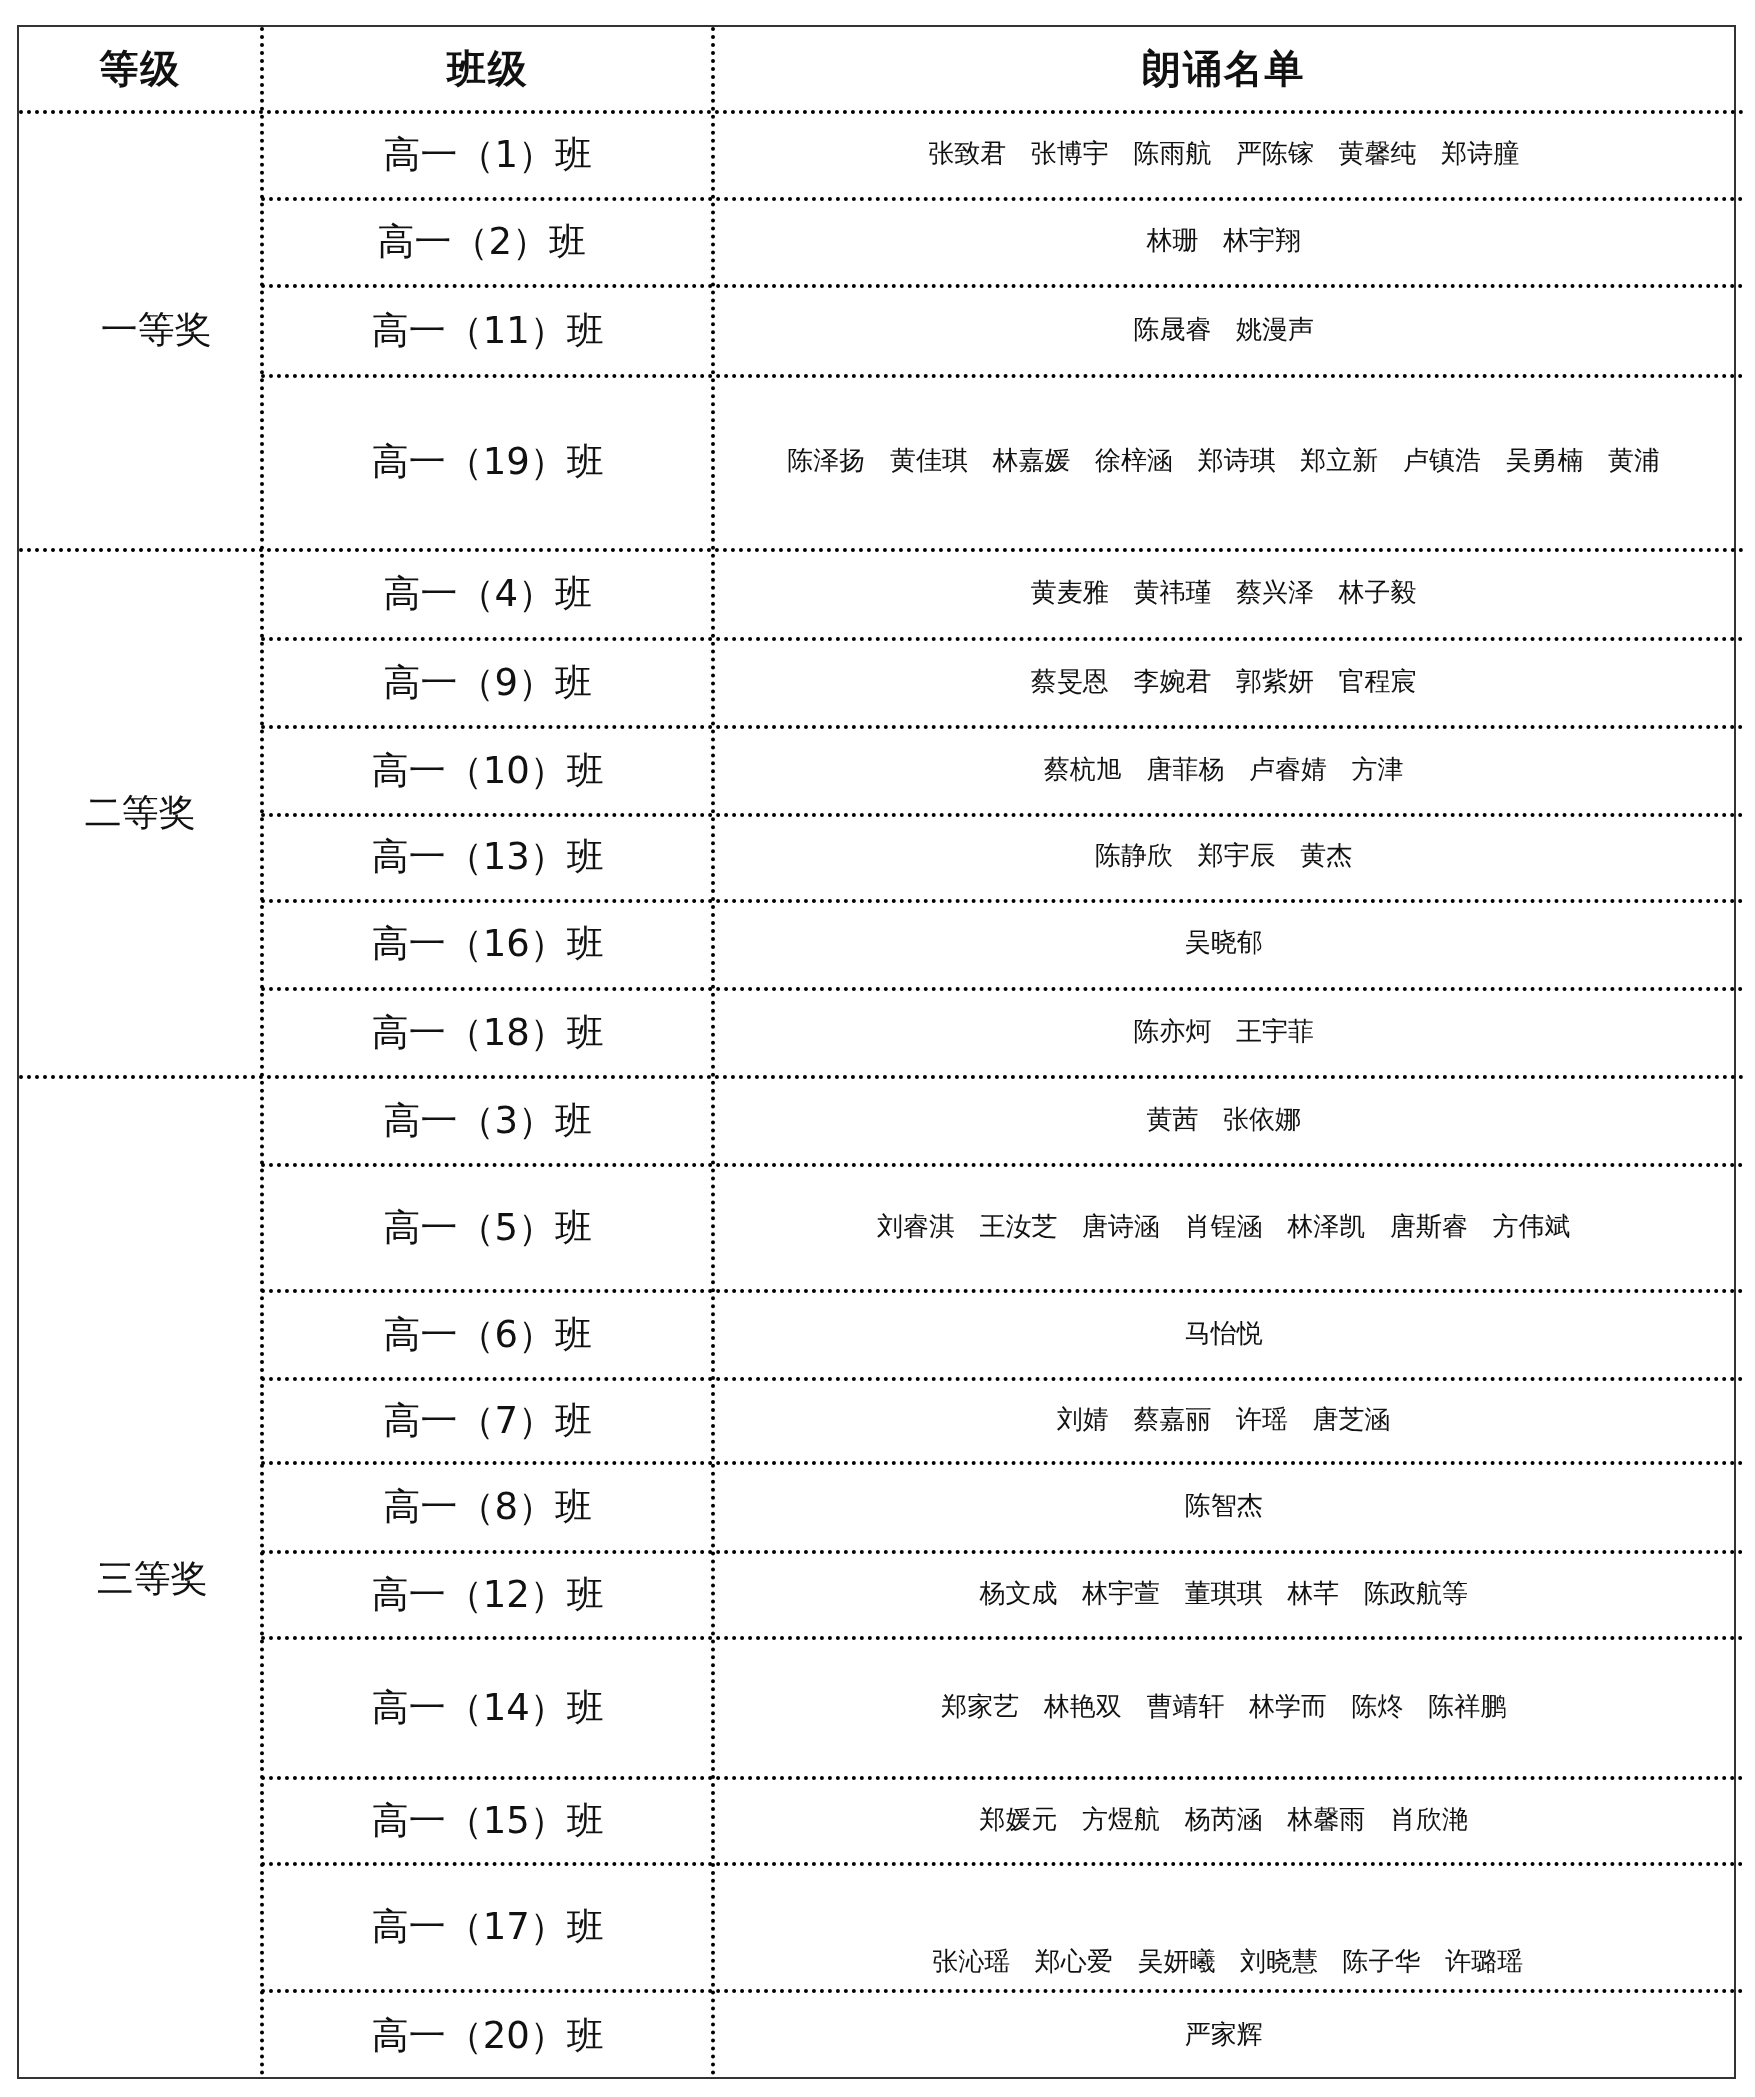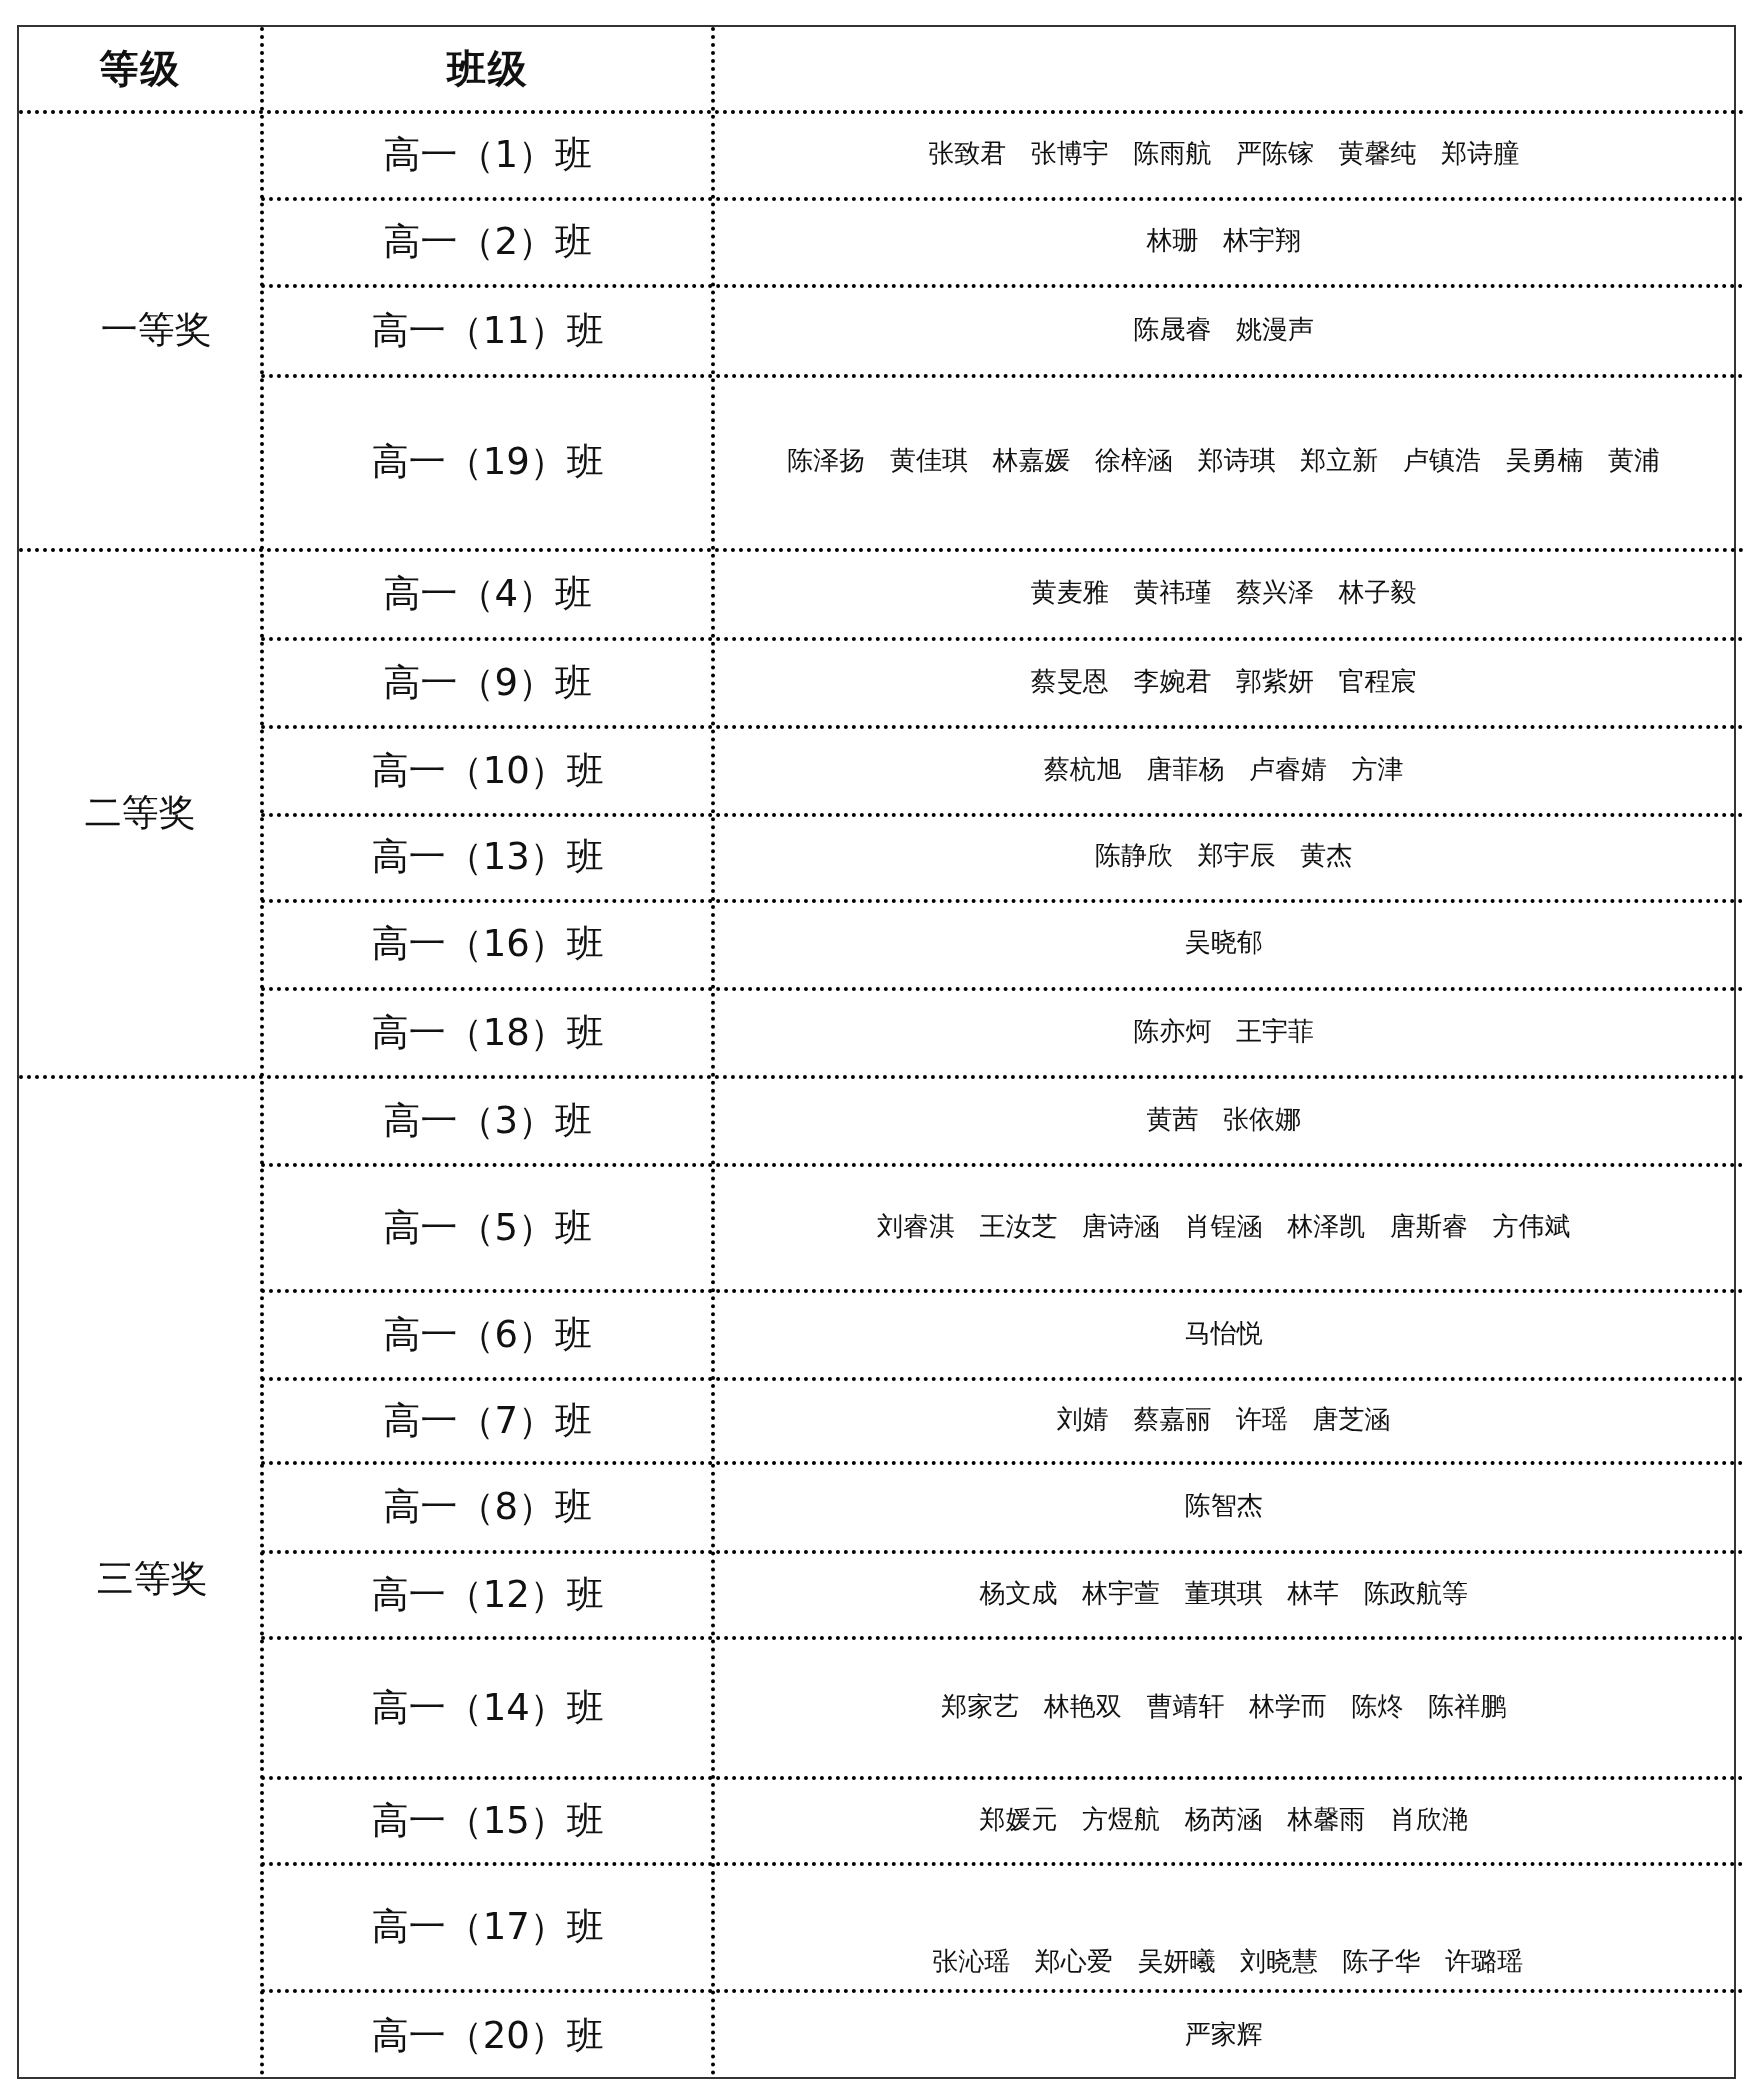--- a/index.html
+++ b/index.html
@@ -21,30 +21,31 @@
 </head>
 <body>
 
 <div id="table">
 
   <div class="vline" style="left:241px;"></div>
   <div class="vline" style="left:692px;"></div>
 
   <div class="cell hdr" style="left:0; top:0; width:243px; height:84px;">等级</div>
   <div class="cell hdr" style="left:246px; top:0; width:446px; height:84px;">班级</div>
+  <div class="cell hdr" style="left:696px; top:0; width:1018px; height:84px;">朗诵名单</div>
 
   <div id="body-rows">
       <div class="hline" style="left: 0px; width: 1726px; top: 83px;"></div>
       <div class="cell grade" style="left: 0px; width: 243px; top: 84px; height: 439px; margin-left: 16px;">一等奖</div>
       <div class="cell cls" style="left: 246px; width: 446px; top: 84px; height: 88px;">高一（1）班</div>
       <div class="cell names" style="left: 696px; width: 1018px; top: 84px; height: 88px;">
         <div><span>张致君</span><span>张博宇</span><span>陈雨航</span><span>严陈镓</span><span>黄馨纯</span><span>郑诗朣</span></div>
       </div>
       <div class="hline" style="left: 242px; width: 1483px; top: 170px;"></div>
-      <div class="cell cls" style="left: 246px; width: 446px; top: 172px; height: 87px;">高一（2）班</div>
+      <div class="cell cls" style="left: 240px; width: 446px; top: 172px; height: 87px;">高一（2）班</div>
       <div class="cell names" style="left: 696px; width: 1018px; top: 172px; height: 87px; align-items: center;">
         <div><span>林珊</span><span>林宇翔</span></div>
       </div>
       <div class="hline" style="left: 242px; width: 1483px; top: 257px;"></div>
       <div class="cell cls" style="left: 246px; width: 446px; top: 259px; height: 90px;">高一（11）班</div>
       <div class="cell names" style="left: 696px; width: 1018px; top: 259px; height: 90px;">
         <div><span>陈晟睿</span><span>姚漫声</span></div>
       </div>
       <div class="hline" style="left: 242px; width: 1483px; top: 347px;"></div>
       <div class="cell cls" style="left: 246px; width: 446px; top: 348px; height: 175px;">高一（19）班</div>

